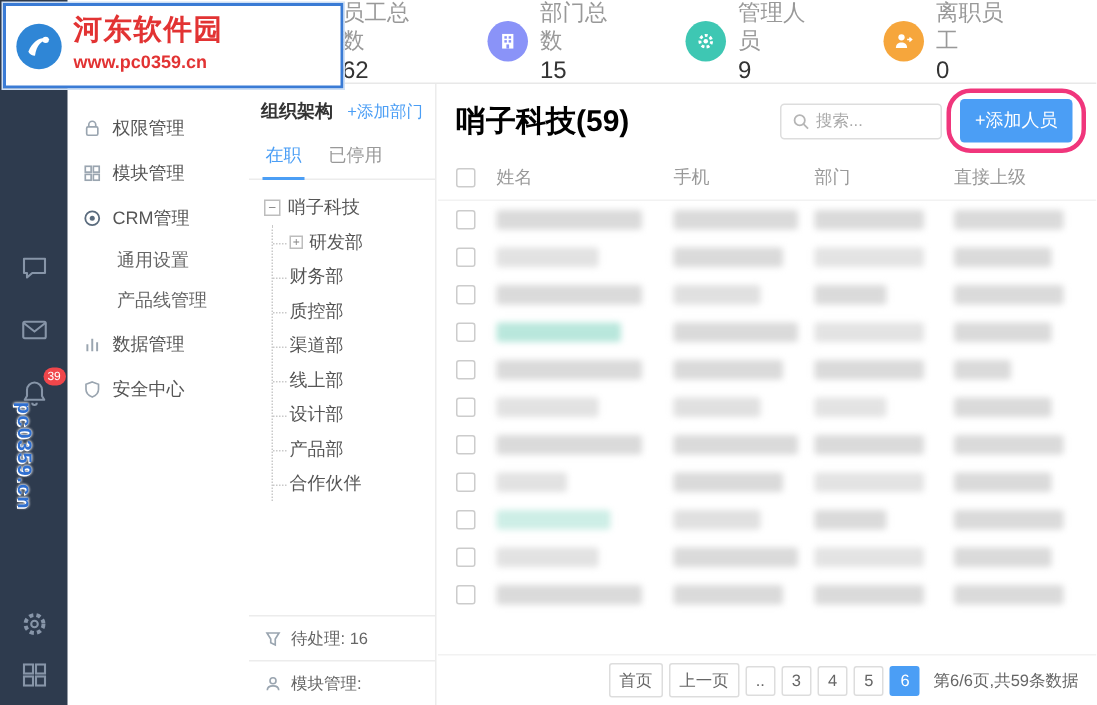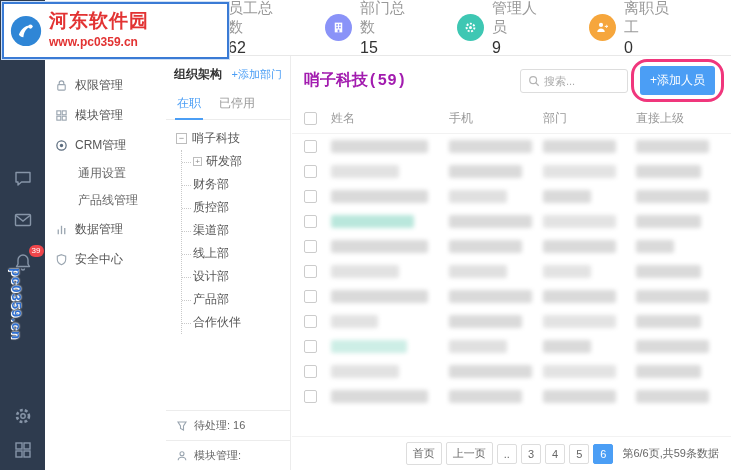--- a/index.html
+++ b/index.html
@@ -44,21 +44,21 @@
   .toggle { width:11px; height:11px; border:1px solid #bdbdbd; background:#fff; color:#888; font-size:9px; line-height:9px; text-align:center; flex:0 0 11px; }
   .tree-children { list-style:none; margin:3px 0 0 5px; padding-left:11px; border-left:1px dotted #c9c9c9; }
   .tree-children li { position:relative; padding:3px 0; cursor:pointer; display:flex; align-items:center; gap:4px; }
   .tree-children li::before { content:""; position:absolute; left:-11px; top:50%; width:9px; border-top:1px dotted #c9c9c9; }
   .mini-toggle { width:9px; height:9px; border:1px solid #bdbdbd; background:#fff; color:#888; font-size:8px; line-height:7px; text-align:center; flex:0 0 9px; }
   .org-footer { position:absolute; bottom:0; left:0; width:100%; }
   .org-foot-item { border-top:1px solid #ececec; height:30px; display:flex; align-items:center; gap:6px; padding:0 10px; font-size:11px; color:#666; cursor:pointer; }
   
   .main { position:absolute; left:292px; top:56px; width:439px; height:414px; background:#fff; z-index:3; }
   .main-header { display:flex; align-items:center; padding:10px 12px 9px; }
-  .main-title { font-size:16px; font-weight:bold; color:#a21caf;font-family:Liberation Mono, monospace; }
+  .main-title { font-size:20px; font-weight:bold; color:#000000; }
   .search-box { margin-left:auto; width:108px; height:24px; border:1px solid #ddd; border-radius:3px; display:flex; align-items:center; gap:4px; padding:0 7px; background:#fff; }
   .search-box input { border:none; outline:none; width:72px; font-size:11px; color:#666; font-family:"Liberation Sans",sans-serif; }
   .search-box input::placeholder { color:#aaa; }
   .add-wrap { position:relative; margin-left:12px; margin-right:4px; }
   .add-btn { background:#4b9ef5; color:#fff; border:none; border-radius:3px; font-size:12px; padding:6px 10px; cursor:pointer; font-family:"Liberation Sans",sans-serif; }
   .annotation { position:absolute; left:-9px; top:-7px; right:-9px; bottom:-7px; border:3px solid #f0367c; border-radius:16px; pointer-events:none; }
   .table-header { display:flex; align-items:center; height:30px; padding:0 12px; font-size:12px; color:#999; border-bottom:1px solid #f2f2f2; }
   .col-cb { width:27px; display:flex; align-items:center; }
   .col-name { width:118px; } .col-phone { width:94px; } .col-dept { width:93px; } .col-sup { flex:1; }
   .checkbox { width:13px; height:13px; border:1px solid #ccc; border-radius:2px; background:#fff; cursor:pointer; }

